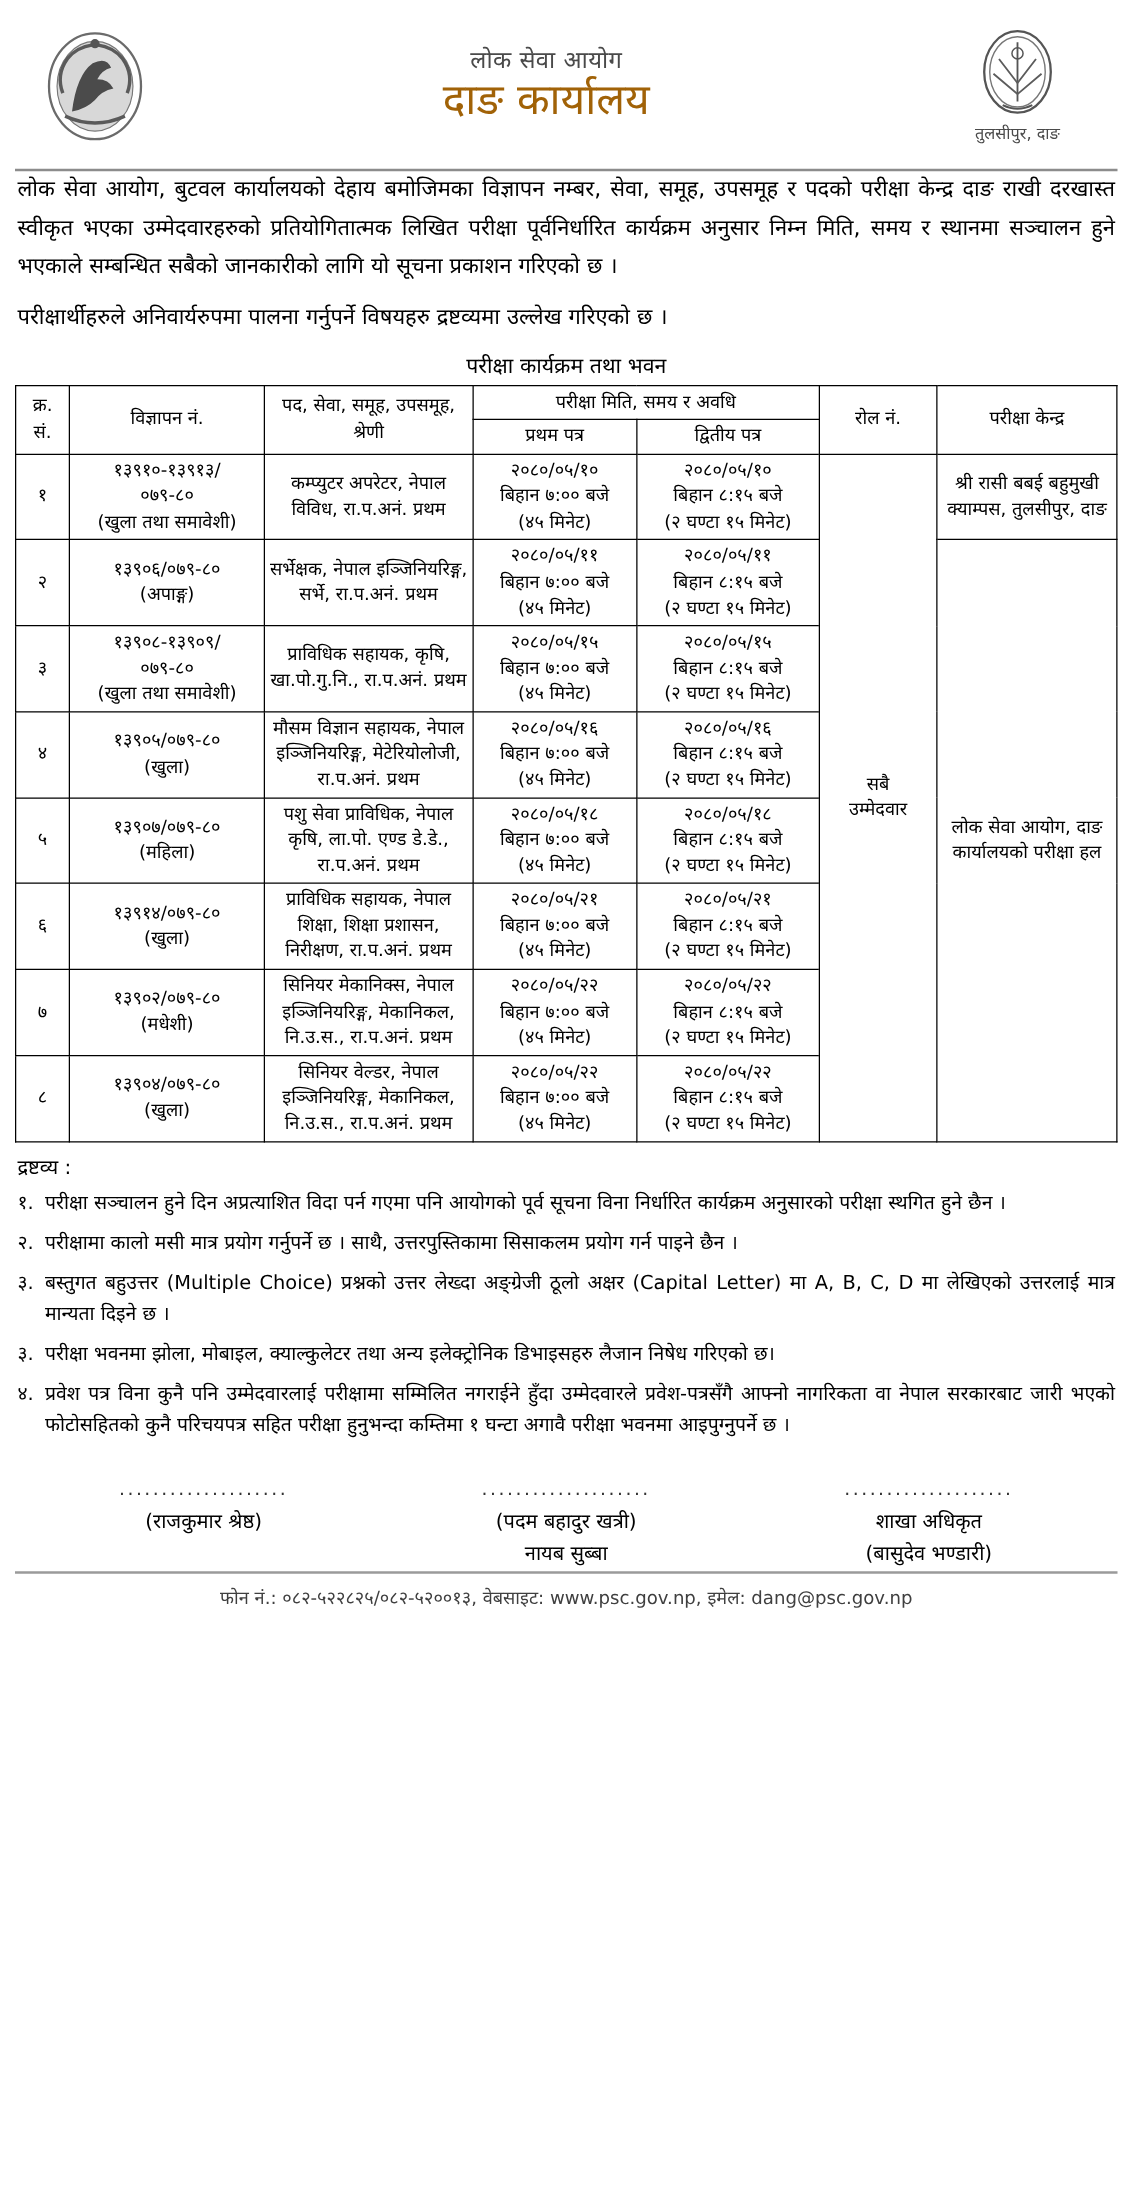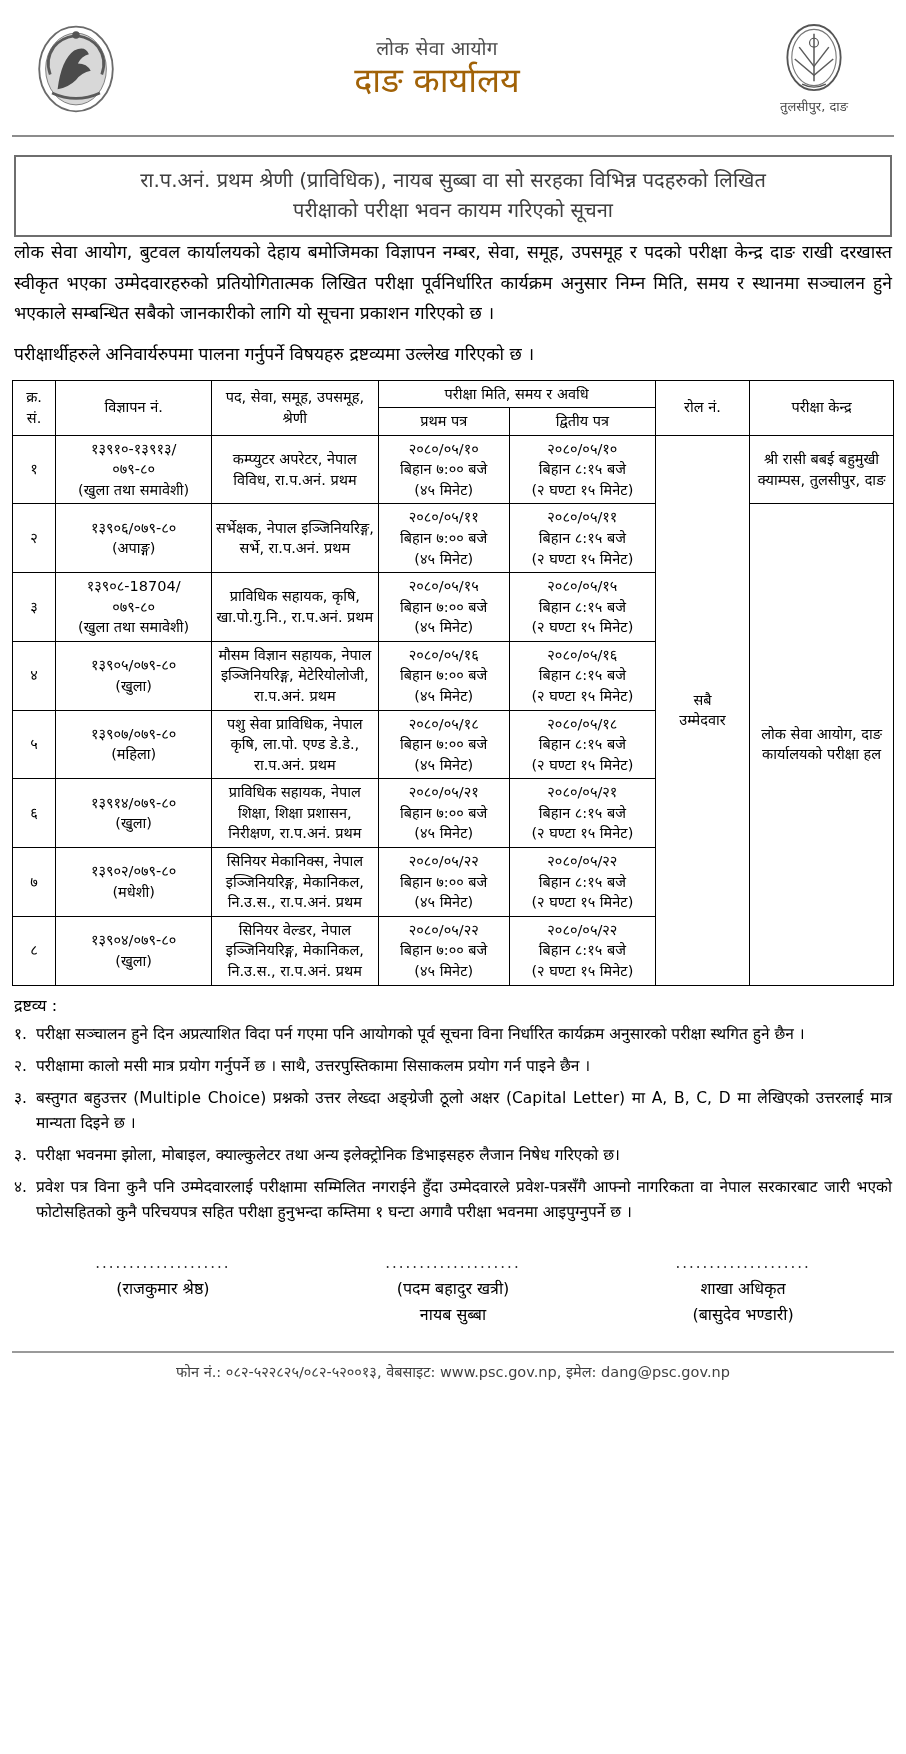--- a/index.html
+++ b/index.html
@@ -82,21 +82,20 @@
   .note-num { width: 22px; flex: 0 0 22px; }
   .note-text { flex: 1; text-align: justify; text-justify: inter-word; }
 
   
   .signatures { display: flex; justify-content: space-between; margin: 26px 8px 0 8px; }
   .sig { width: 33%; text-align: center; font-size: 16px; line-height: 1.65; }
   .sig-dots { letter-spacing: 2px; color: #333; font-size: 15px; }
 
   
   .footer {
-    margin-top: 22px;
     border-top: 2px solid #9a9a9a;
     padding-top: 8px;
     text-align: center;
     font-size: 14.5px;
     color: #3f3f3f;
   }
   .footer .lat { font-family: "DejaVu Sans", "Liberation Sans", sans-serif; }
 </style>
 </head>
 <body>
@@ -129,29 +128,26 @@
         <path d="M50 16 L50 80" stroke="#555" stroke-width="2"></path>
         <path d="M30 34 L50 60 L70 34" fill="none" stroke="#5c5c5c" stroke-width="2"></path>
         <path d="M24 50 L50 72 L76 50" fill="none" stroke="#5c5c5c" stroke-width="2"></path>
         <circle cx="50" cy="28" r="6" fill="none" stroke="#555" stroke-width="1.6"></circle>
         <path d="M34 84 Q50 92 66 84" fill="none" stroke="#555" stroke-width="2"></path>
       </svg>
       <div class="emblem-caption">तुलसीपुर, दाङ</div>
     </div>
   </div>
 
-  <div class="title-box">
-    <div class="title-line">रा.प.अनं. प्रथम श्रेणी (प्राविधिक), नायब सुब्बा वा सो सरहका विभिन्न पदहरुको लिखित</div>
-    <div class="title-line">परीक्षाको परीक्षा भवन कायम गरिएको सूचना</div>
-  </div>
 
 
   <div class="para">लोक सेवा आयोग, बुटवल कार्यालयको देहाय बमोजिमका विज्ञापन नम्बर, सेवा, समूह, उपसमूह र पदको परीक्षा केन्द्र दाङ राखी दरखास्त स्वीकृत भएका उम्मेदवारहरुको प्रतियोगितात्मक लिखित परीक्षा पूर्वनिर्धारित कार्यक्रम अनुसार निम्न मिति, समय र स्थानमा सञ्चालन हुने भएकाले सम्बन्धित सबैको जानकारीको लागि यो सूचना प्रकाशन गरिएको छ ।</div>
   <div class="para">परीक्षार्थीहरुले अनिवार्यरुपमा पालना गर्नुपर्ने विषयहरु द्रष्टव्यमा उल्लेख गरिएको छ ।</div>
 
+  <div class="table-caption">परीक्षा कार्यक्रम तथा भवन</div>
 
   <table class="sched">
     <colgroup>
       <col class="c-sn">
         <col class="c-advert">
         <col class="c-post">
       <col class="c-p1">
         <col class="c-p2">
         <col class="c-roll">
         <col class="c-center">
@@ -226,21 +222,21 @@
             <div>बिहान ८:१५ बजे</div>
             <div>(२ घण्टा १५ मिनेट)</div>
           </td>
           <td rowspan="7">लोक सेवा आयोग, दाङ कार्यालयको परीक्षा हल</td>
         </tr>
         <tr>
           <td>
             <div>३</div>
           </td>
           <td>
-            <div>१३९०८-18704/</div>
+            <div>१३९०८-१३९०९/</div>
             <div>०७९-८०</div>
             <div>(खुला तथा समावेशी)</div>
           </td>
           <td>
             <div>प्राविधिक सहायक, कृषि, खा.पो.गु.नि., रा.प.अनं. प्रथम</div>
           </td>
           <td>
             <div>२०८०/०५/१५</div>
             <div>बिहान ७:०० बजे</div>
             <div>(४५ मिनेट)</div>

